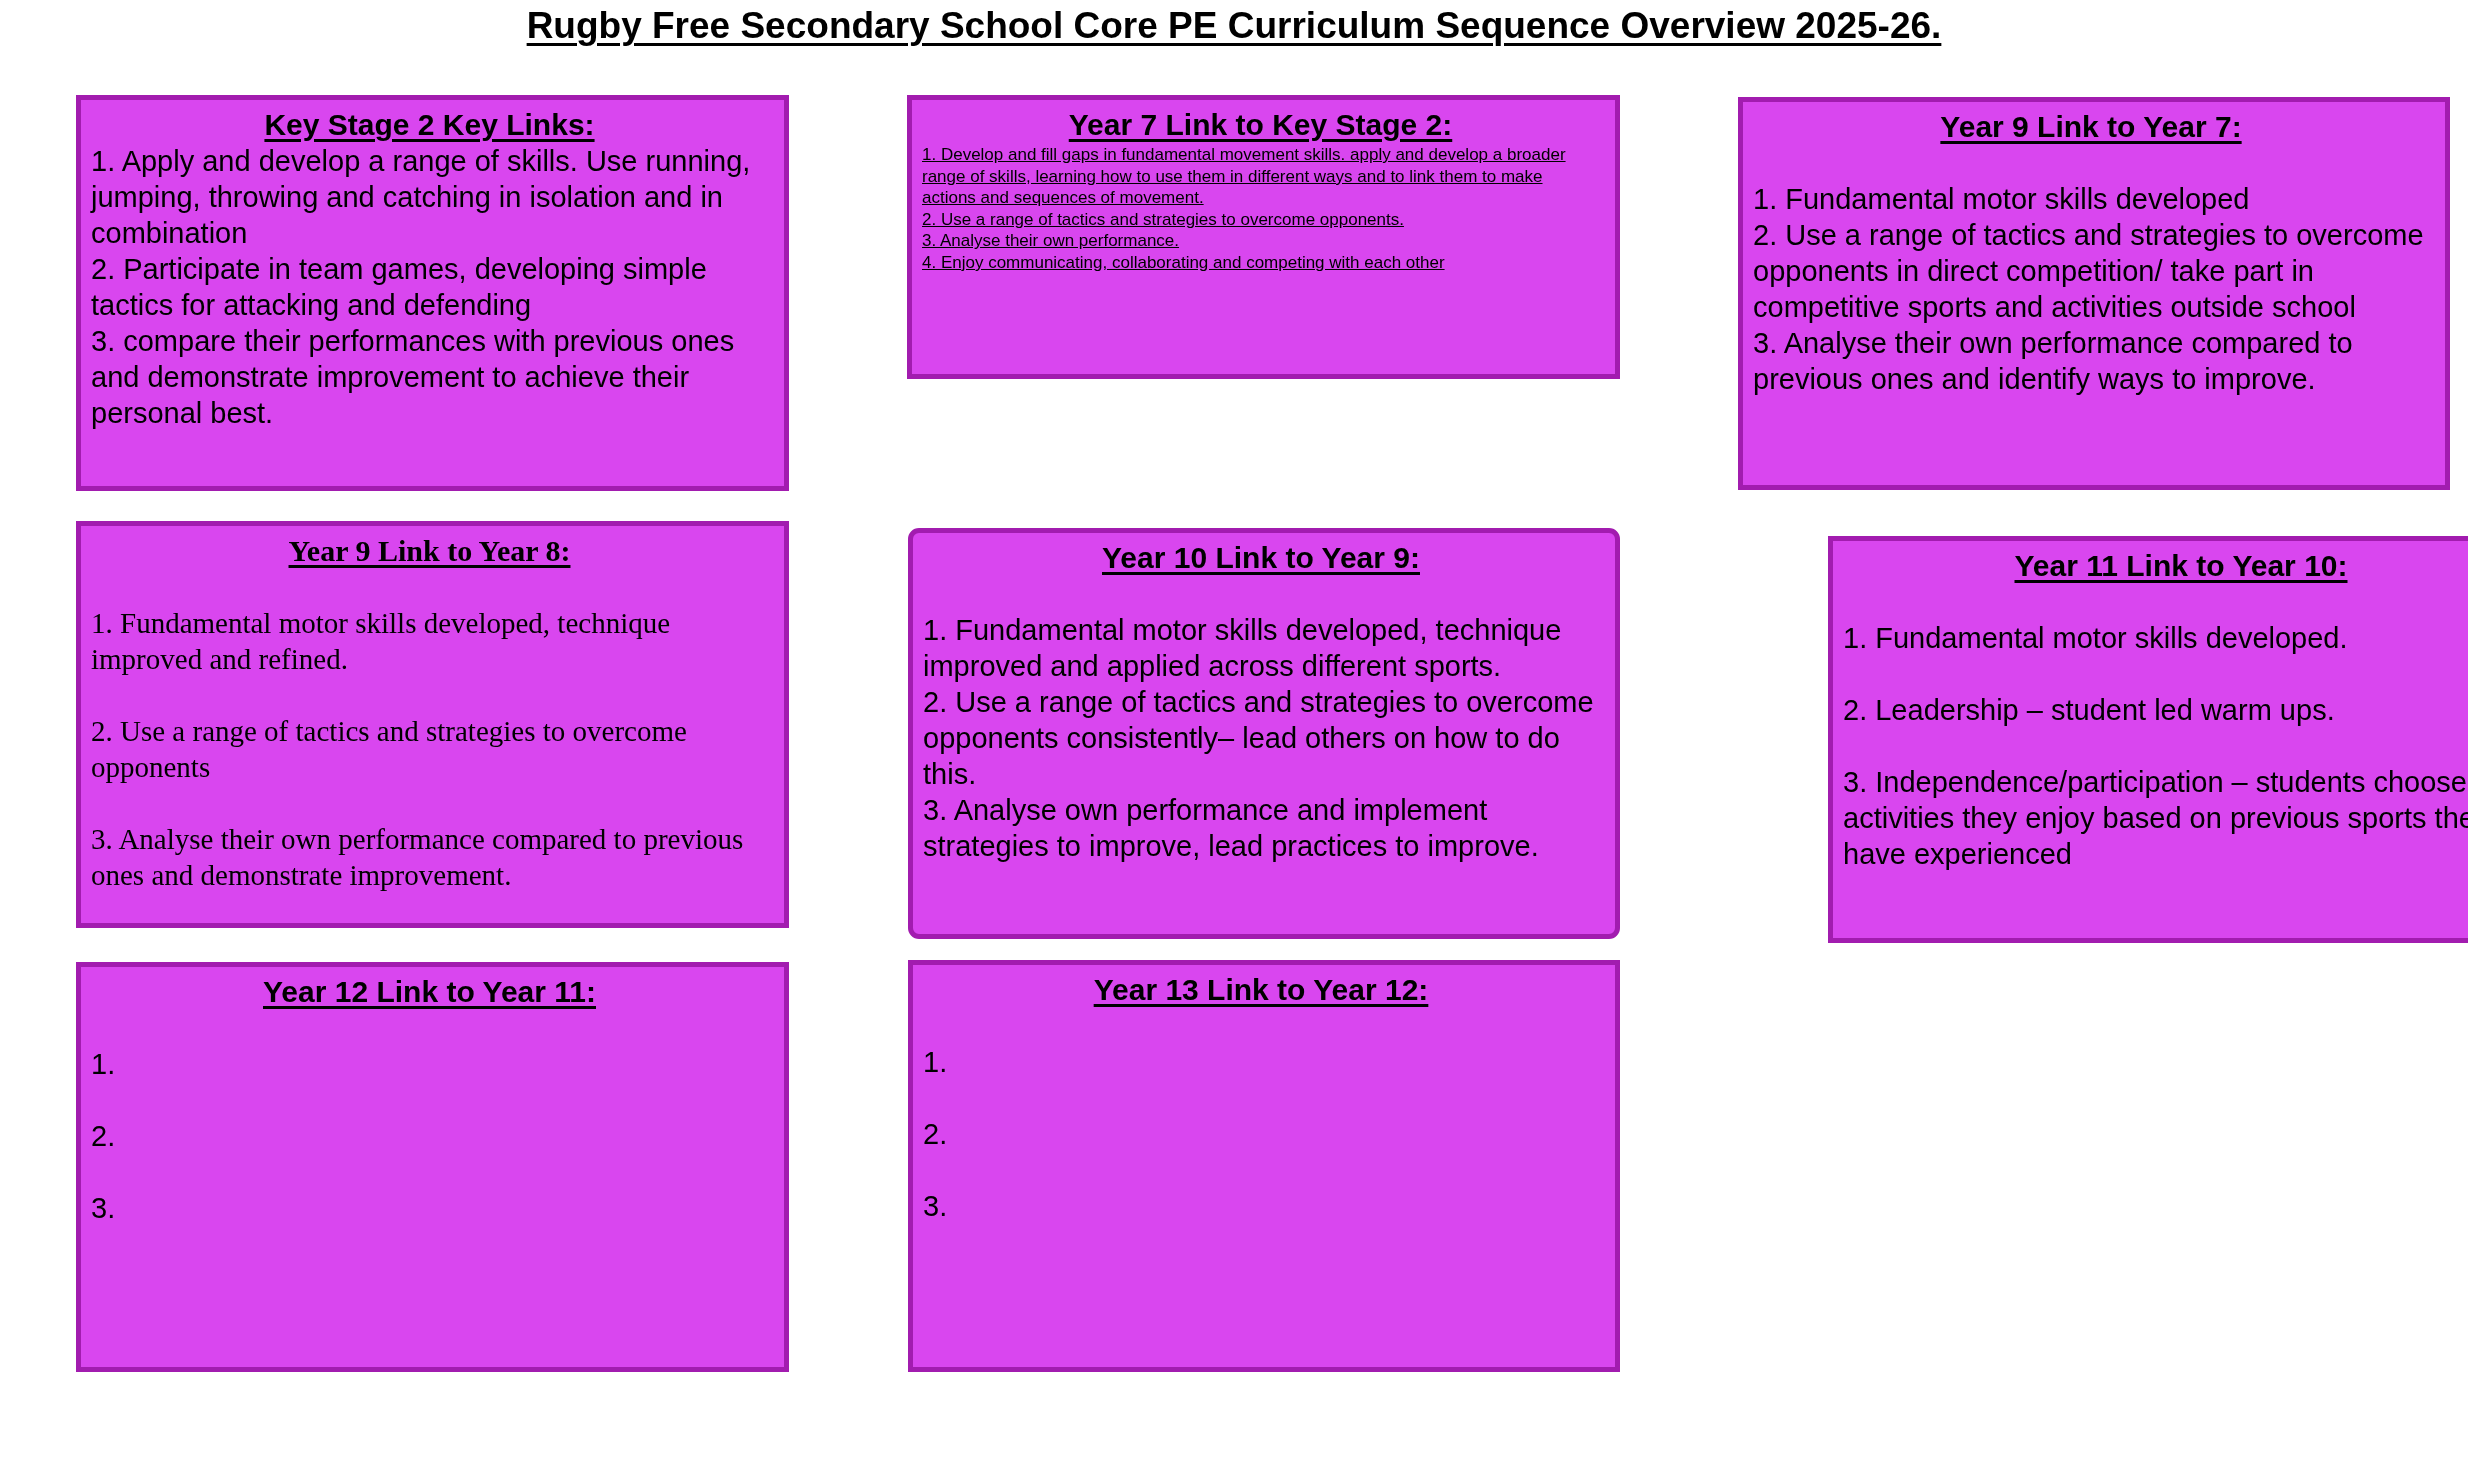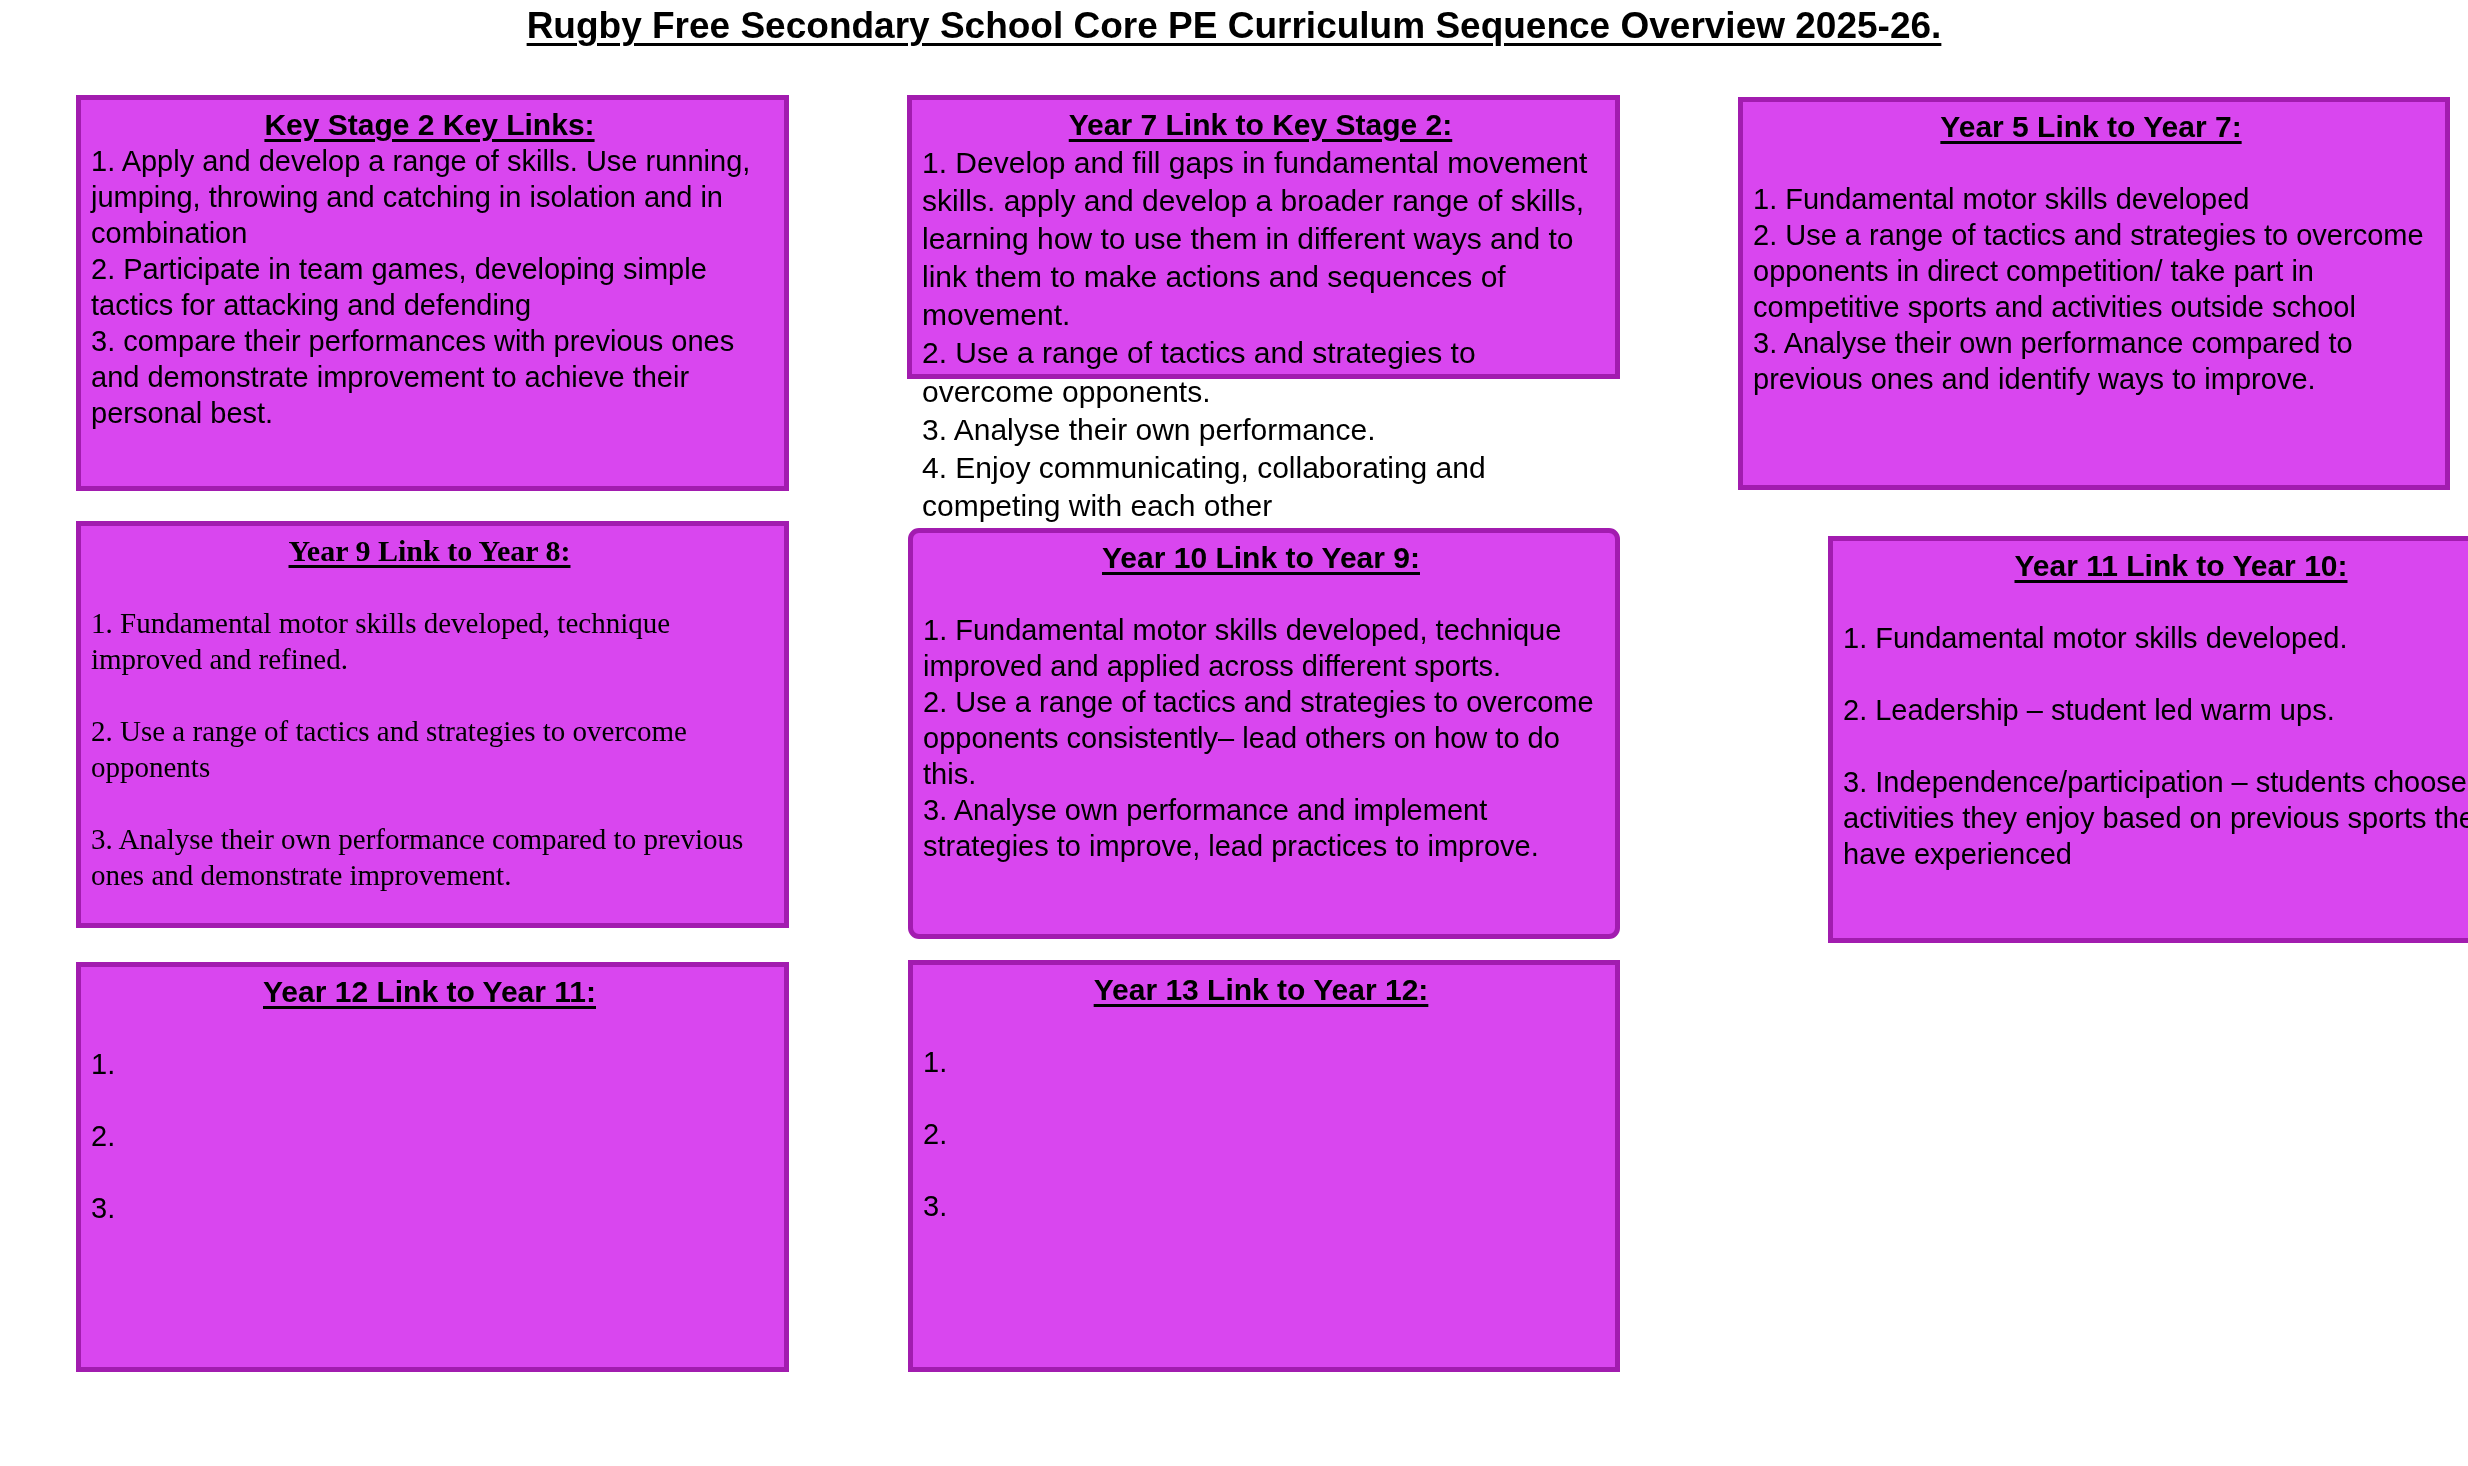--- a/index.html
+++ b/index.html
@@ -43,22 +43,23 @@
     text-decoration: underline;
     text-decoration-thickness: 3px;
     text-underline-offset: 4px;
   }
   .box .body {
     white-space: pre-line;
     font-size: 29px;
     line-height: 1.24;
   }
   .box.small .body {
-    font-size: 30px;
+    font-size: 17px;
     line-height: 1.27;
+    text-decoration: underline;
   }
   
   .b1 { left: 76px;   top: 95px;  width: 713px; height: 396px; }
   .b2 { left: 907px;  top: 95px;  width: 713px; height: 284px; }
   .b3 { left: 1738px; top: 97px;  width: 712px; height: 393px; }
   .b4 { left: 76px;   top: 521px; width: 713px; height: 407px; font-family: Liberation Serif, serif; }
   .b5 { left: 908px;  top: 528px; width: 712px; height: 411px; border-radius: 11px; }
   .b6 { left: 1828px; top: 536px; width: 712px; height: 407px; }
   .b7 { left: 76px;   top: 962px; width: 713px; height: 410px; }
   .b8 { left: 908px;  top: 960px; width: 712px; height: 412px; }
@@ -79,21 +80,21 @@
 
   <div class="box b2 small">
     <div class="heading">Year 7 Link to Key Stage 2:</div>
     <div class="body">1. Develop and fill gaps in fundamental movement skills. apply and develop a broader range of skills, learning how to use them in different ways and to link them to make actions and sequences of movement.
 2. Use a range of tactics and strategies to overcome opponents.
 3. Analyse their own performance.
 4. Enjoy communicating, collaborating and competing with each other</div>
   </div>
 
   <div class="box b3">
-    <div class="heading">Year 5 Link to Year 7:</div>
+    <div class="heading">Year 9 Link to Year 7:</div>
     <div class="body">
 1. Fundamental motor skills developed
 2. Use a range of tactics and strategies to overcome opponents in direct competition/ take part in competitive sports and activities outside school
 3. Analyse their own performance compared to previous ones and identify ways to improve.</div>
   </div>
 
   <div class="box b4">
     <div class="heading">Year 9 Link to Year 8:</div>
     <div class="body">
 1. Fundamental motor skills developed, technique improved and refined.

